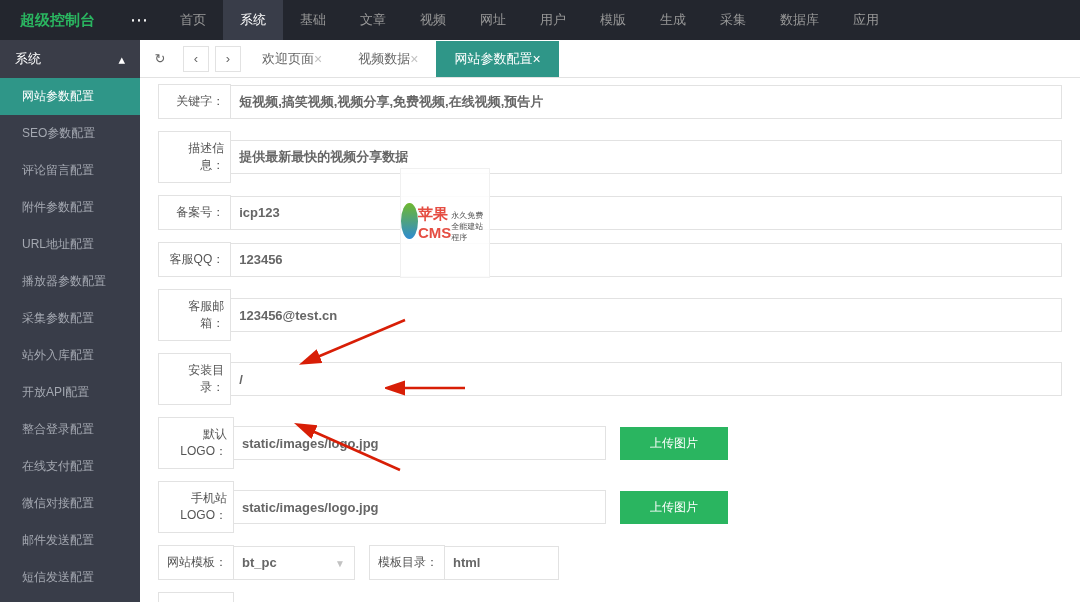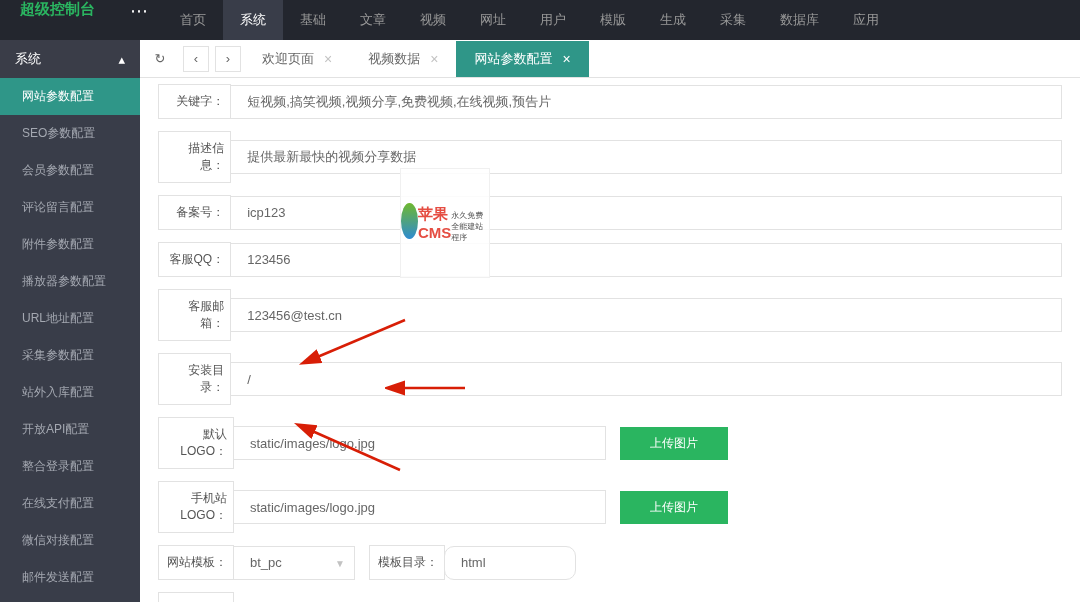--- a/index.html
+++ b/index.html
@@ -1,48 +1,48 @@
 <!DOCTYPE html>
 <html><head>
   <meta charset="utf-8">
   <style>
     * { margin: 0; padding: 0; box-sizing: border-box; }
     body { font-family: "Microsoft YaHei", Arial, sans-serif; font-size: 13px; background: #f2f2f2; color: #333; width: 1080px; height: 602px; overflow: hidden; }
     
-    .topbar { height: 40px; background: #23262E; display: flex; color: #999; }
+    .topbar { height: 40px; background: #23262E; display: flex; align-items: center; color: #999; }
     .logo { color: #2ab560; font-size: 15px; padding: 0 20px; font-weight: bold; }
     .ellipsis { color: #fff; padding: 0 15px; font-size: 18px; cursor: pointer; }
     .nav-items { display: flex; }
     .nav-item { padding: 0 17px; height: 40px; display: flex; align-items: center; cursor: pointer; color: #999; }
     .nav-item.active { background: #393D49; color: #fff; }
     
     .sidebar { position: absolute; left: 0; top: 40px; bottom: 0; width: 140px; background: #393D49; color: #999; overflow-y: auto; }
     .side-header { padding: 10px 15px; color: #fff; background: #3a3d48; display: flex; justify-content: space-between; align-items: center; font-size: 13px; }
     .side-item { padding: 10px 22px; cursor: pointer; color: #a4a8b1; font-size: 12px; }
     .side-item.active { background: #2F9688; color: #fff; }
     
     .tabbar { position: absolute; left: 140px; top: 40px; right: 0; height: 38px; background: #fff; border-bottom: 1px solid #e2e2e2; display: flex; align-items: center; }
     .tab-ctrl { width: 34px; height: 30px; display: flex; align-items: center; justify-content: center; color: #666; margin: 0 3px; }
     .tab-ctrl.arrow-l, .tab-ctrl.arrow-r { border: 1px solid #e2e2e2; width: 26px; height: 26px; }
     .tab-ctrl.refresh { margin-left: 3px; }
     .tabs { display: flex; }
-    .tab { padding: 0 18px; height: 36px; display: flex; align-items: center; cursor: pointer; color: #666; gap: 10px; font-size: 13px; }
+    .tab { padding: 0 18px; height: 36px; display: flex; align-items: center; cursor: pointer; color: #666; font-size: 13px; }
     .tab.active { background: #2F9688; color: #fff; }
     .tab .close { font-size: 14px; color: #c2c2c2; }
     .tab.active .close { color: #fff; }
     
     .content { position: absolute; left: 140px; top: 78px; right: 0; bottom: 0; background: #fff; padding: 6px 18px 20px 18px; overflow-y: auto; }
     
     .form-row { display: flex; align-items: center; margin-bottom: 12px; }
     .form-label { width: 76px; text-align: right; border: 1px solid #e2e2e2; padding: 8px 6px; color: #555; font-size: 12px; background: #fff; }
-    .form-input { height: 34px; border: 1px solid #e2e2e2; padding: 0 16px; font-size: 13px; color: #666; background: #fff; outline: none; margin-left: -1px; }
+    .form-input { height: 34px; border: 1px solid #e2e2e2; padding: 0 8px; font-size: 13px; color: #666; background: #fff; outline: none; margin-left: -1px; font-weight: bold; }
     .form-input.wide { width: 870px; }
     .form-input.mid { width: 373px; }
     .form-input.sm { width: 122px; }
-    .form-input.tplin { width: 132px; border-radius: 10px; }
+    .form-input.tplin { width: 115px; }
     
     .btn-upload { background: #2ab560; color: #fff; border: none; padding: 8px 30px; font-size: 12px; cursor: pointer; margin-left: 14px; }
     .dropdown { position: relative; }
     .dd-caret { position: absolute; right: 10px; top: 50%; transform: translateY(-50%); color: #c2c2c2; font-size: 10px; }
     
     .watermark { position: absolute; left: 400px; top: 168px; width: 90px; height: 110px; background: rgba(255,255,255,0.85); border: 1px solid #f0f0f0; display: flex; flex-direction: row; align-items: center; justify-content: center; pointer-events: none; font-size: 10px; }
     .wm-circle { width: 36px; height: 36px; border-radius: 50%; background: linear-gradient(#6fb82f, #2e8bd1); margin-bottom: 4px; }
     .wm-title { color: #e54d42; font-size: 15px; font-weight: bold; }
     .wm-sub { color: #555; font-size: 8px; margin-top: 6px; }
     
@@ -73,25 +73,24 @@
   </div>
 </div>
 
 <div class="sidebar">
   <div class="side-header">
     <span>系统</span>
     <span>▴</span>
   </div>
   <div class="side-item active">网站参数配置</div>
   <div class="side-item">SEO参数配置</div>
-  <div class="side-item">会员参数配置</div>
   <div class="side-item">评论留言配置</div>
   <div class="side-item">附件参数配置</div>
+  <div class="side-item">URL地址配置</div>
   <div class="side-item">播放器参数配置</div>
-  <div class="side-item">URL地址配置</div>
   <div class="side-item">采集参数配置</div>
   <div class="side-item">站外入库配置</div>
   <div class="side-item">开放API配置</div>
   <div class="side-item">整合登录配置</div>
   <div class="side-item">在线支付配置</div>
   <div class="side-item">微信对接配置</div>
   <div class="side-item">邮件发送配置</div>
   <div class="side-item">短信发送配置</div>
 
 </div>

